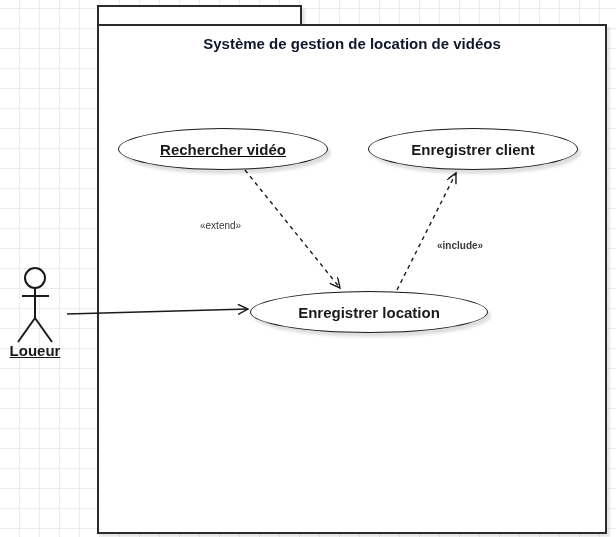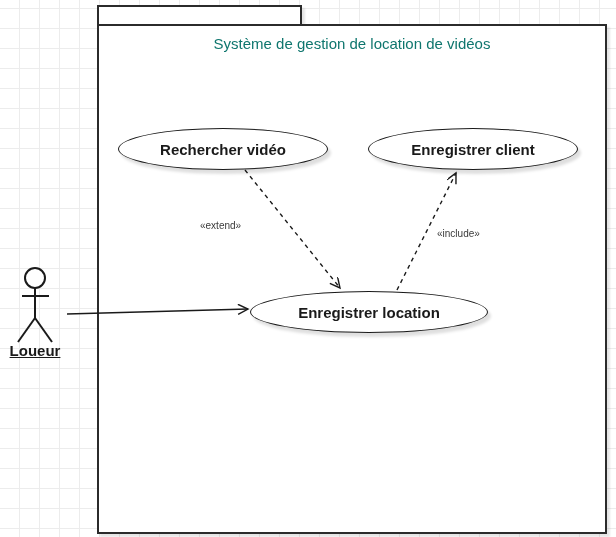--- a/index.html
+++ b/index.html
@@ -36,60 +36,60 @@
     border: 2px solid #2b2b2b;
     box-shadow: 3px 3px 2px rgba(0,0,0,0.10);
   }
 
   .system-title {
     position: absolute;
     left: 0; top: 9px;
     width: 100%;
     text-align: center;
     font-size: 15px;
-    font-weight: normal;
-    color: #0f766e;
+    font-weight: bold;
+    color: #0f172a;
   }
 
   .usecase {
     position: absolute;
     border: 1.5px solid #1a1a1a;
     border-radius: 50%;
     background: #ffffff;
     box-shadow: 3px 4px 3px rgba(0,0,0,0.13);
     display: flex;
     align-items: center;
     justify-content: center;
   }
   .usecase span {
     font-size: 15px;
     font-weight: bold;
     color: #1a1a1a;
     white-space: nowrap;
   }
-  .uc-rechercher { left: 118px; top: 128px; width: 210px; height: 42px; }
+  .uc-rechercher { left: 118px; top: 128px; width: 210px; height: 42px; text-decoration: underline; }
   .uc-client     { left: 368px; top: 128px; width: 210px; height: 42px; }
   .uc-location   { left: 250px; top: 291px; width: 238px; height: 42px; }
 
   .edges-layer {
     position: absolute;
     left: 0; top: 0;
     width: 616px; height: 537px;
     pointer-events: none;
   }
   .edges-layer line { pointer-events: stroke; }
 
   .edge-label {
     position: absolute;
     font-size: 10px;
     color: #3a3a3a;
     white-space: nowrap;
   }
   .lbl-extend  { left: 200px; top: 220px; }
-  .lbl-include { left: 437px; top: 228px; }
+  .lbl-include { left: 437px; top: 240px; font-weight: bold; }
 
   .actor-figure {
     position: absolute;
     left: 10px; top: 262px;
     width: 56px; height: 84px;
     overflow: visible;
   }
 
   .actor-label {
     position: absolute;

